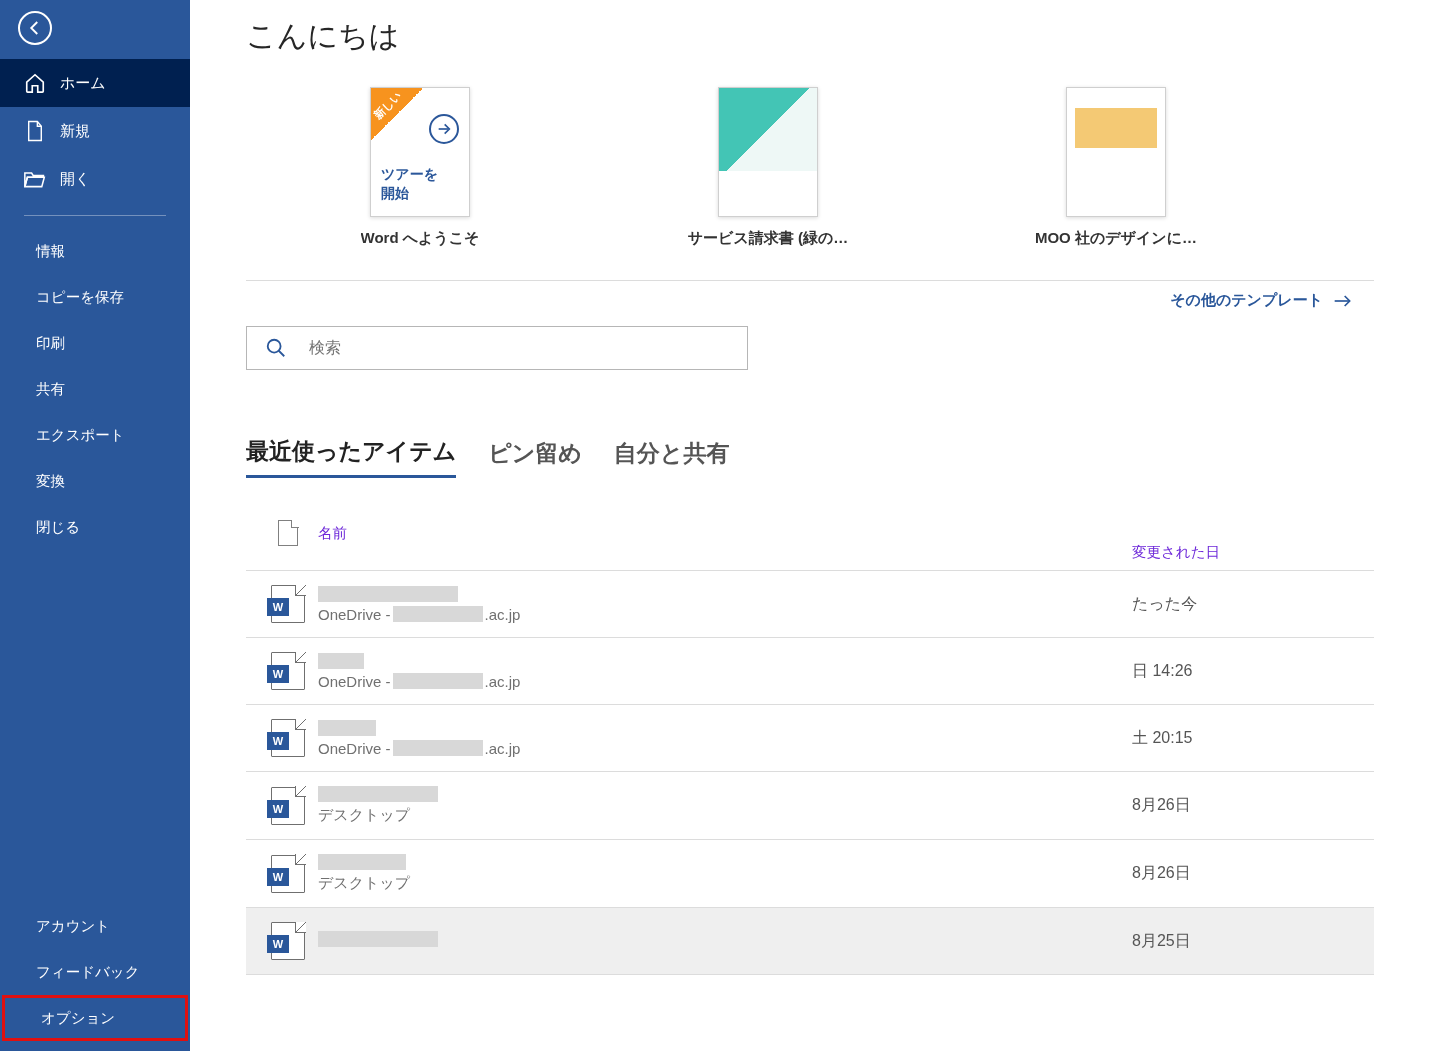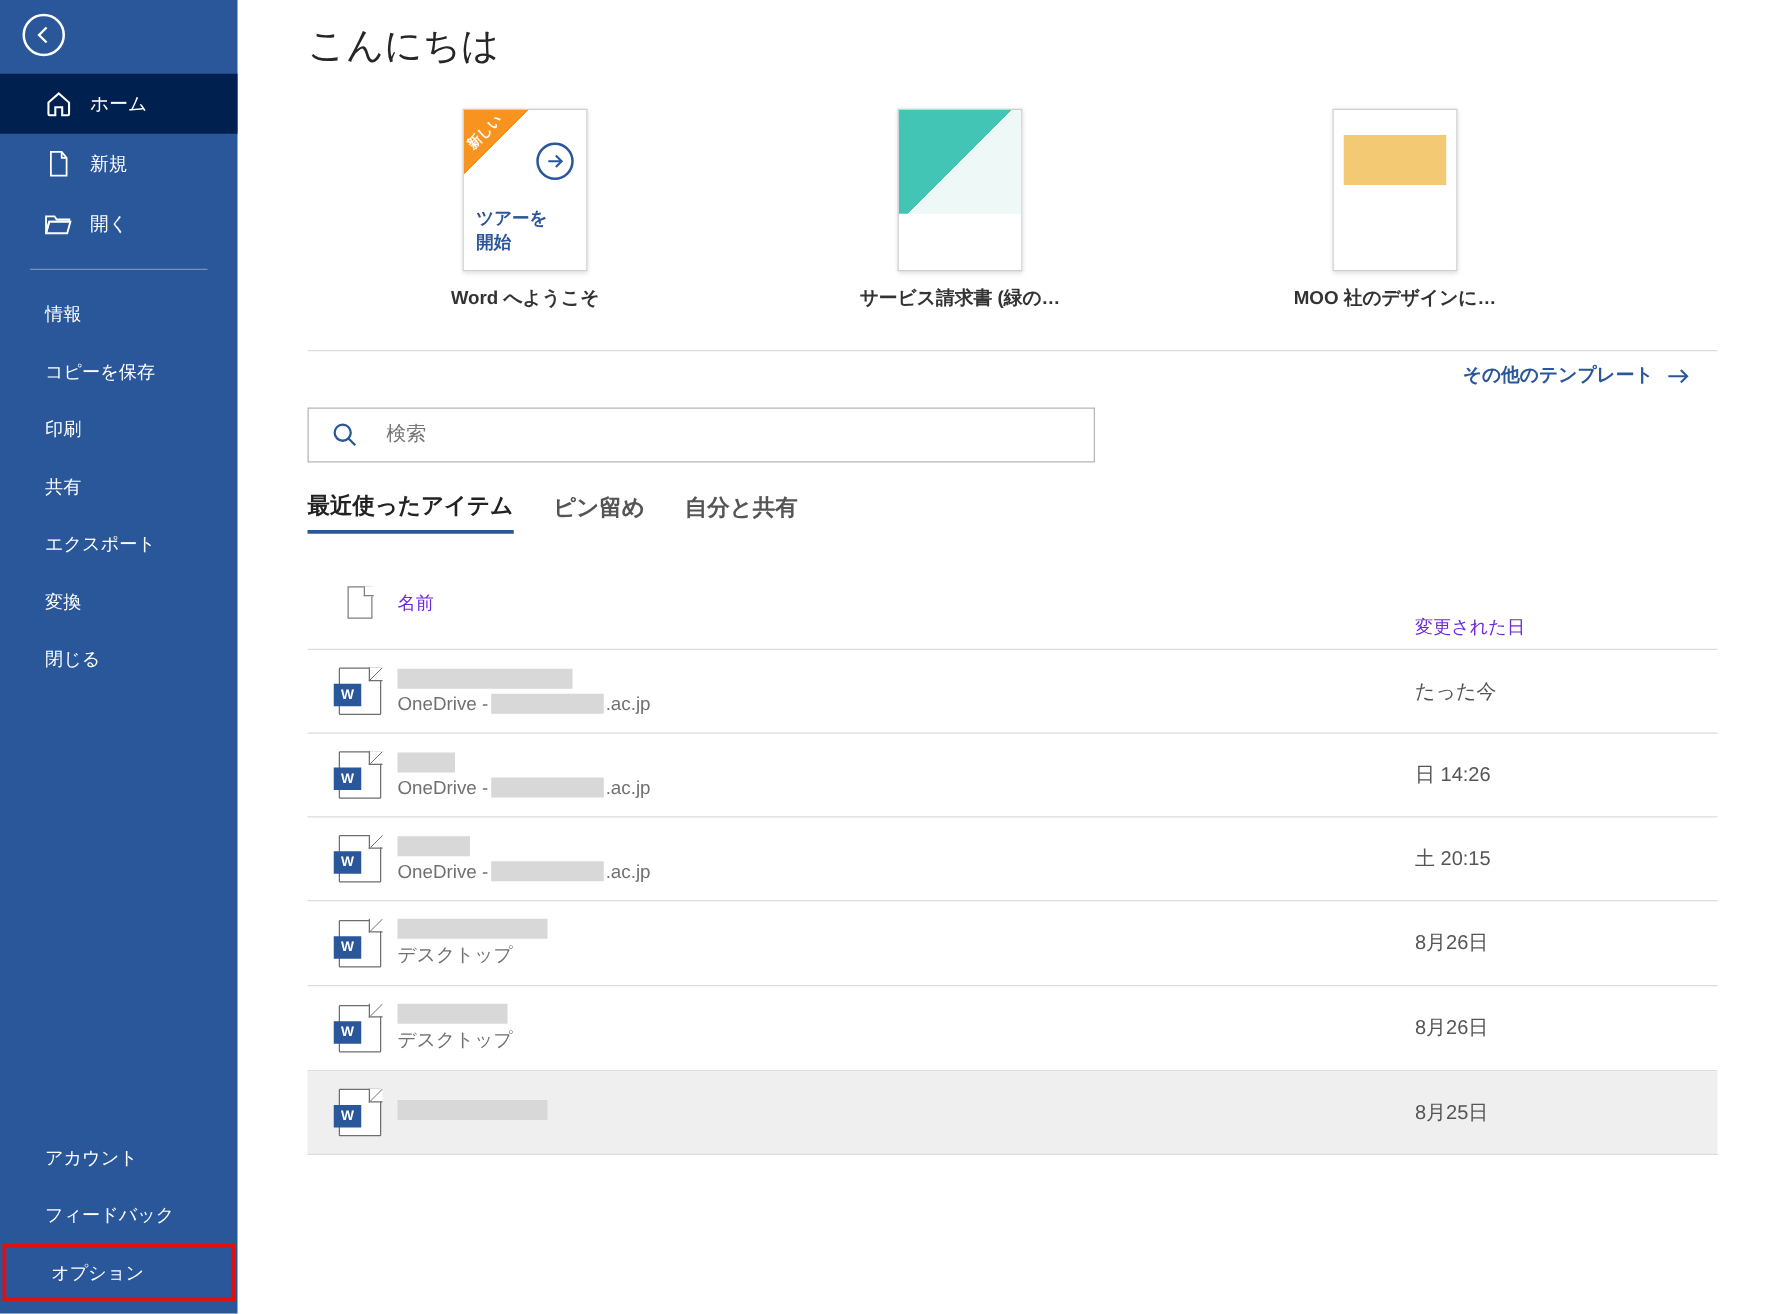--- a/index.html
+++ b/index.html
@@ -22,21 +22,21 @@
       flex-shrink: 0;
     }
     .back-row { height: 55px; display: flex; align-items: center; padding-left: 18px; }
     .back-circle {
       width: 34px; height: 34px; border: 2px solid #ffffff; border-radius: 50%;
       display: flex; align-items: center; justify-content: center; cursor: pointer;
     }
     .nav-section { padding-top: 4px; }
     .nav-item {
       height: 48px; display: flex; align-items: center; gap: 14px;
-      padding-left: 36px; font-size: 15px; cursor: pointer;
+      padding-left: 24px; font-size: 15px; cursor: pointer;
     }
     .nav-item.active { background: #002050; }
     .nav-icon { width: 22px; height: 22px; display: flex; align-items: center; justify-content: center; }
     .nav-divider {
       border: none; border-top: 1px solid rgba(255,255,255,.35);
       margin: 12px 24px 8px 24px;
     }
     .nav-noicon { padding-left: 36px; height: 46px; font-size: 14.5px; }
     .sidebar-flex { flex: 1; }
     .bottom-nav { padding-bottom: 10px; }
@@ -97,32 +97,32 @@
     }
     .more-templates {
       text-align: right; padding-right: 77px; color: #2a579a;
       font-size: 15px; font-weight: 600; cursor: pointer;
       display: flex; justify-content: flex-end; align-items: center; gap: 10px;
     }
 
     
     .search-wrap { padding: 16px 56px 18px 56px; }
     .search-box {
-      width: 630px; height: 44px; border: 1px solid #b6b6b6;
+      width: 502px; height: 44px; border: 1px solid #b6b6b6;
       display: flex; align-items: center; padding: 0 18px; gap: 22px;
     }
     .search-input {
       border: none; outline: none; flex: 1; font-size: 16px; color: #666;
       font-family: inherit;
     }
 
     
     .tabs-row {
-      display: flex; gap: 32px; padding: 0 56px; font-size: 18px; font-weight: 600;
-      color: #555; align-items: center;
+      display: flex; gap: 32px; padding: 0 56px; font-size: 23px; font-weight: 600;
+      color: #555; align-items: center; margin-top: 44px;
     }
     .tab { padding: 4px 0 8px; cursor: pointer; }
     .tab.active { color: #222; border-bottom: 3px solid #2a579a; }
 
     
     .file-table { margin: 18px 56px 0; }
     .table-head {
       display: flex; align-items: center; padding: 8px 12px; font-size: 14.5px;
       color: #6d28d9;
     }

